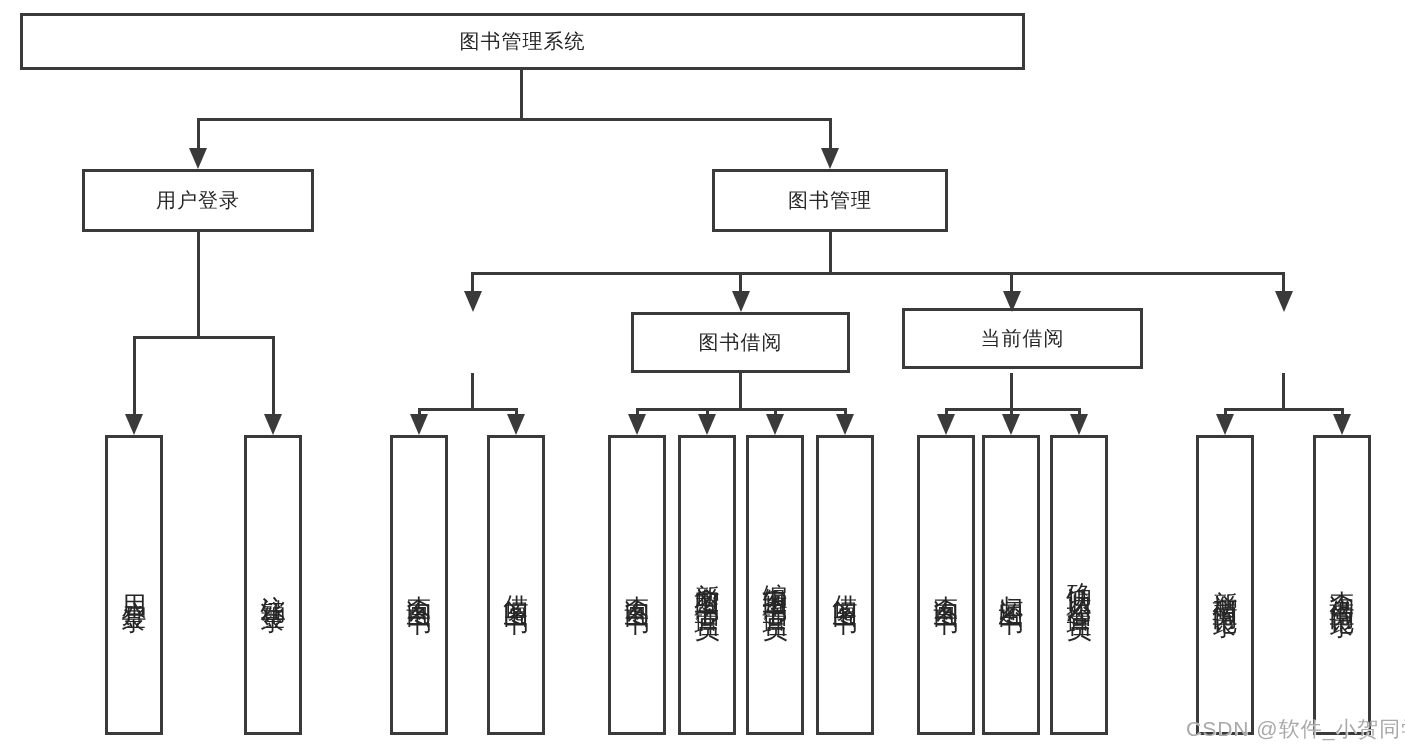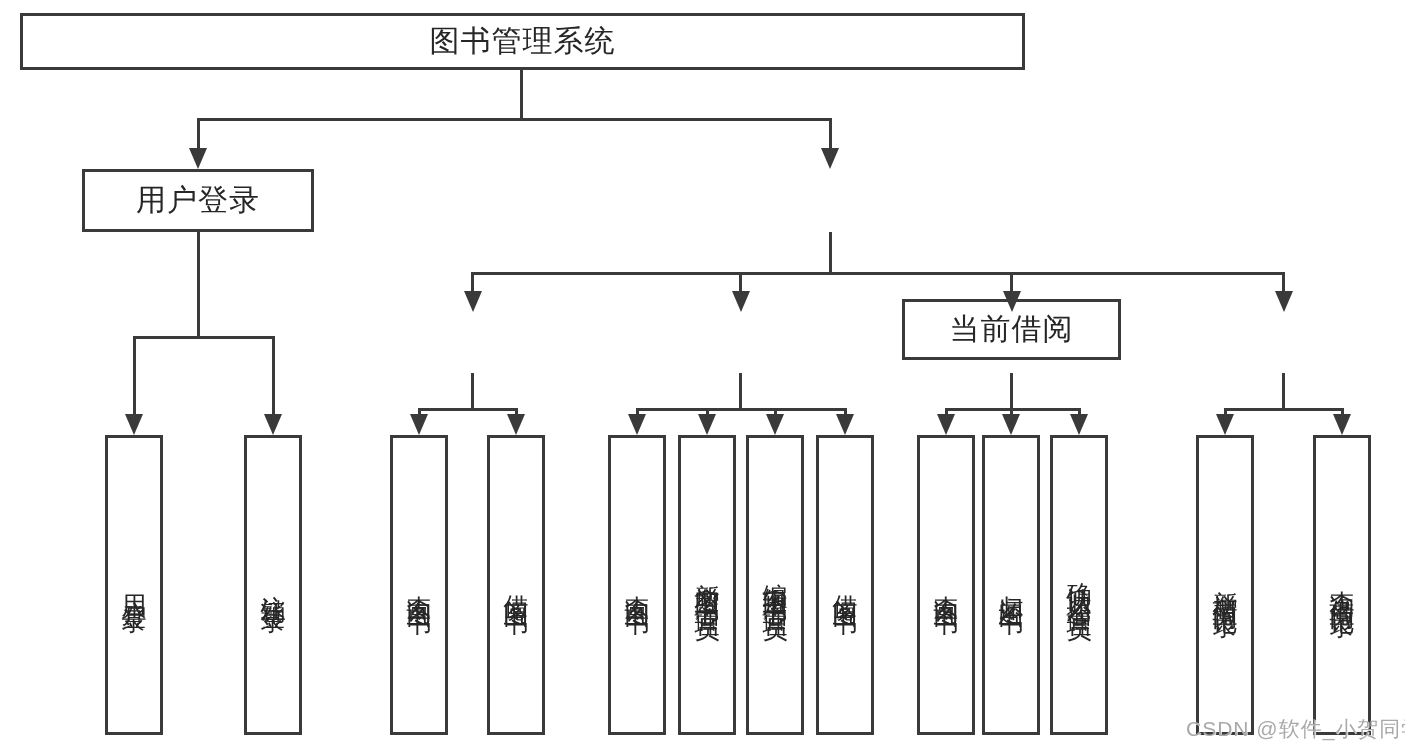--- a/index.html
+++ b/index.html
@@ -17,21 +17,21 @@
     font-family:"Liberation Sans",sans-serif;
     overflow:hidden;
   }
   .hbox{
     position:absolute;
     border:3px solid var(--line);
     background:var(--bg);
     display:flex;align-items:center;justify-content:center;
   }
   .hlabel{
-    font-size:30px;color:var(--text);
+    font-size:20px;color:var(--text);
     letter-spacing:1px;white-space:nowrap;
   }
   .leafbox{
     position:absolute;
     top:435px;width:58px;height:300px;
     border:3px solid var(--line);
     background:var(--bg);
     display:flex;align-items:center;justify-content:center;
   }
   .vlabel{
@@ -67,24 +67,30 @@
 <div class="canvas">
 
   <div class="hbox" style="left:20px;top:13px;width:1005px;height:57px">
     <span class="hlabel">图书管理系统</span>
   </div>
 
   <div class="hbox" style="left:82px;top:169px;width:232px;height:63px">
     <span class="hlabel">用户登录</span>
   </div>
 
+  <div class="hbox" style="left:712px;top:169px;width:236px;height:63px">
+    <span class="hlabel">图书管理</span>
+  </div>
 
 
+  <div class="hbox" style="left:631px;top:312px;width:219px;height:61px">
+    <span class="hlabel">图书借阅</span>
+  </div>
 
-  <div class="hbox" style="left:902px;top:299px;width:219px;height:61px">
+  <div class="hbox" style="left:902px;top:308px;width:241px;height:61px">
     <span class="hlabel">当前借阅</span>
   </div>
 
 
   <div class="leafbox" style="left:105px">
     <span class="vlabel">用户登录</span>
   </div>
   <div class="leafbox" style="left:244px">
     <span class="vlabel">注销登录</span>
   </div>

